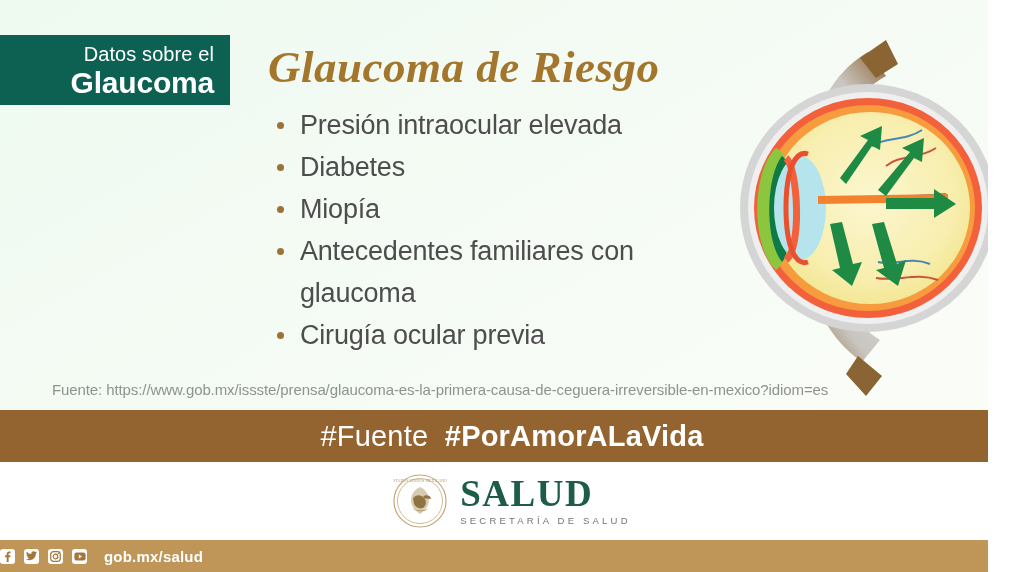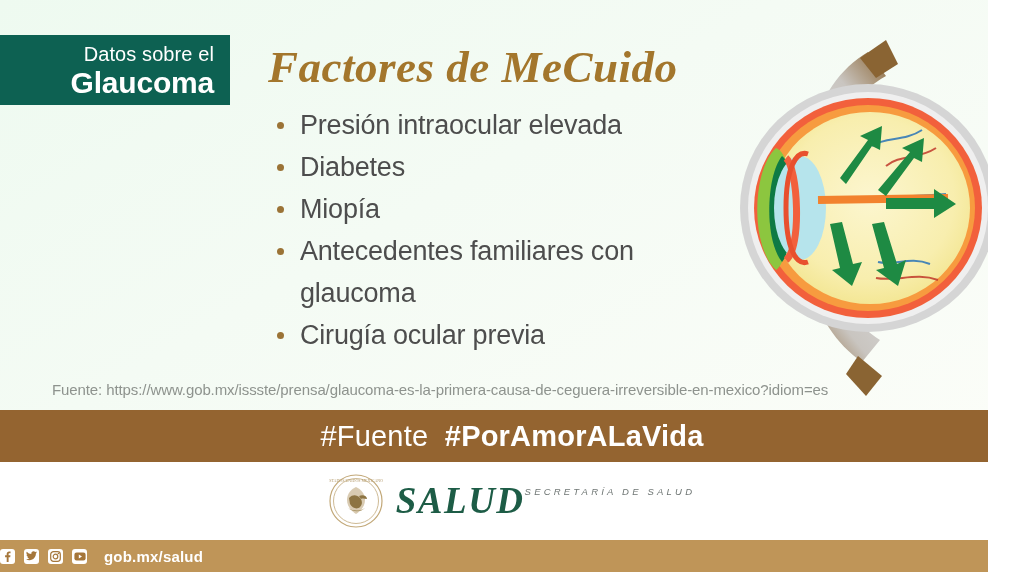--- a/index.html
+++ b/index.html
@@ -153,23 +153,22 @@
     align-items: center;
     gap: 13px;
   }
   .seal {
     width: 54px;
     height: 54px;
     position: relative;
   }
   .logo-text {
     display: flex;
-    flex-direction: row;
+    flex-direction: column;
     justify-content: center;
-    font-style: italic;
   }
   .logo-salud {
     font-family: "Liberation Serif", "DejaVu Serif", serif;
     font-weight: bold;
     font-size: 37px;
     line-height: 36px;
     color: #1d5c46;
     letter-spacing: 1.5px;
   }
   .logo-sub {
@@ -216,21 +215,21 @@
 
 <div id="poster">
 
   <div class="content-area">
 
     <div class="badge">
       <div class="badge-line1">Datos sobre el</div>
       <div class="badge-line2">Glaucoma</div>
     </div>
 
-    <div class="risk-title">Factores de MeCuido</div>
+    <div class="risk-title">Glaucoma de Riesgo</div>
 
     <ul class="risk-list">
       <li class="risk-item">
         <span class="dot"></span>
         <span>Presión intraocular elevada</span>
       </li>
       <li class="risk-item">
         <span class="dot"></span>
         <span>Diabetes</span>
       </li>

